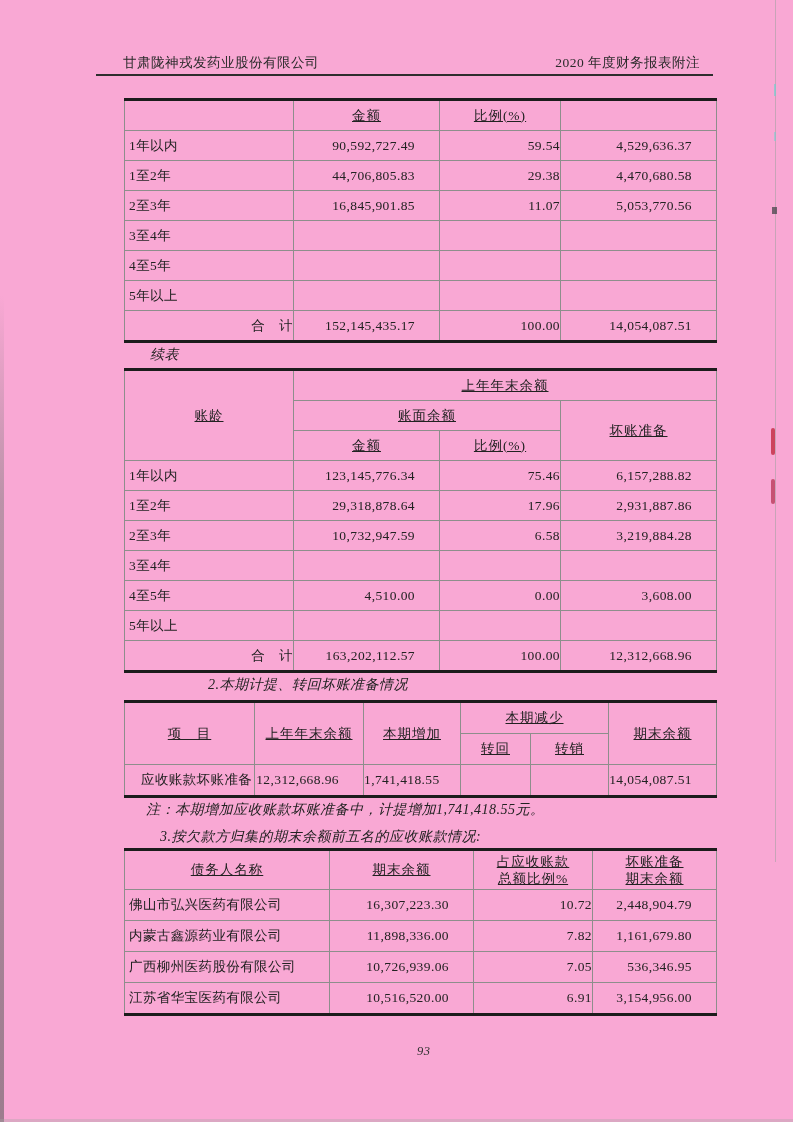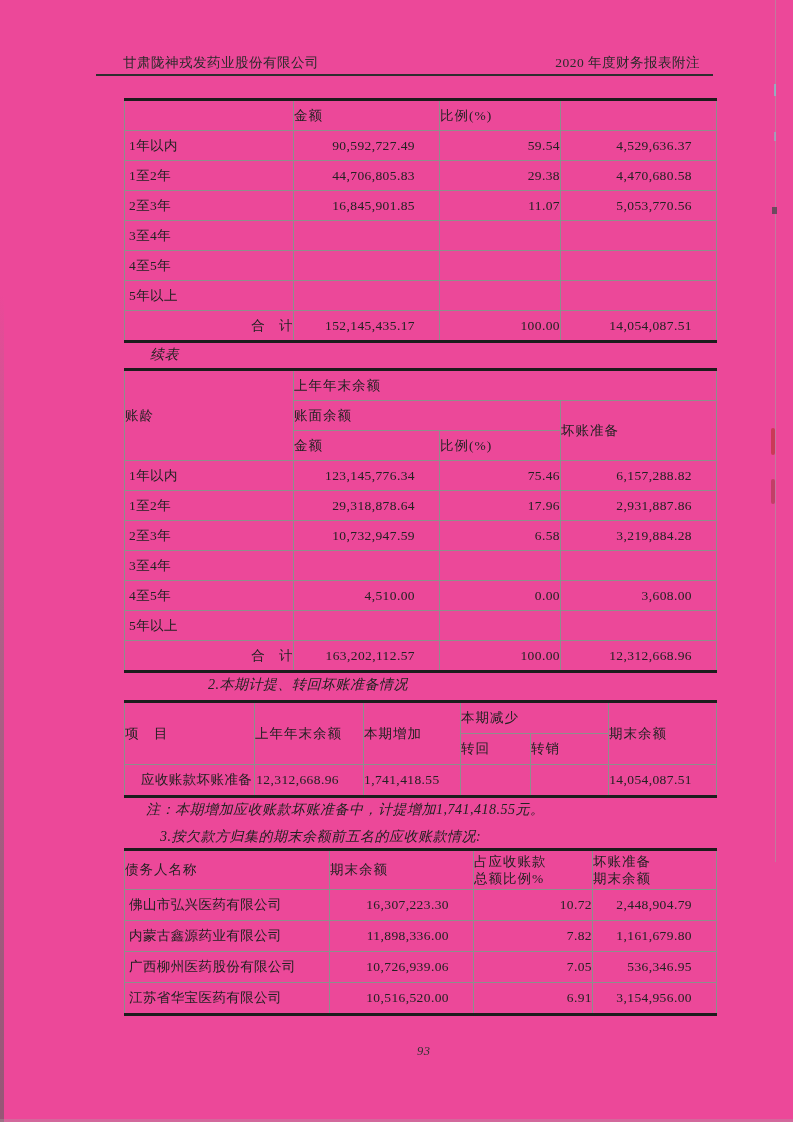--- a/index.html
+++ b/index.html
@@ -1,20 +1,20 @@
 <!DOCTYPE html>
 <html><head>
 <meta charset="utf-8">
 <style>
   html,body { margin:0; padding:0; background:#e8e8e6; }
   .page {
     position:relative;
     width:793px; height:1122px;
     margin:0 auto;
-    background:#ec4899;
+    background:#f9a8d4;
     overflow:hidden;
     font-family:"Liberation Serif","DejaVu Serif",serif;
     color:#1e1e1e;
   }
   
   .doc-header {
     position:absolute; top:54px; left:123px; width:577px;
     display:flex; justify-content:space-between;
     font-size:13.5px; letter-spacing:0.5px; color:#2a2a2a;
   }
@@ -33,21 +33,21 @@
   table.fin td {
     border:1px solid #8e8e8c;
     height:29px; padding:0;
     white-space:nowrap; overflow:hidden;
     font-weight:normal;
     letter-spacing:0.4px;
   }
   table.fin td.lbl { text-align:left;  padding-left:4px; }
   table.fin td.num { text-align:right; padding-right:24px; }
   table.fin td.ctr { text-align:right; }
-  table.fin td.hdr { text-align:left; letter-spacing:1px; }
+  table.fin td.hdr { text-align:center; letter-spacing:1px;text-decoration:underline; }
   table.fin td.two-line { line-height:17px; }
   #table1 { top:98px; }
   #table1 td { height:29px; }
   #table2 { top:368px; }
   #table3 { top:700px; }
   #table3 td { height:30px; }
   #table4 { top:848px; }
   #table4 td { height:30px; }
   #table4 td.hdr-tall { height:38px; }
   

